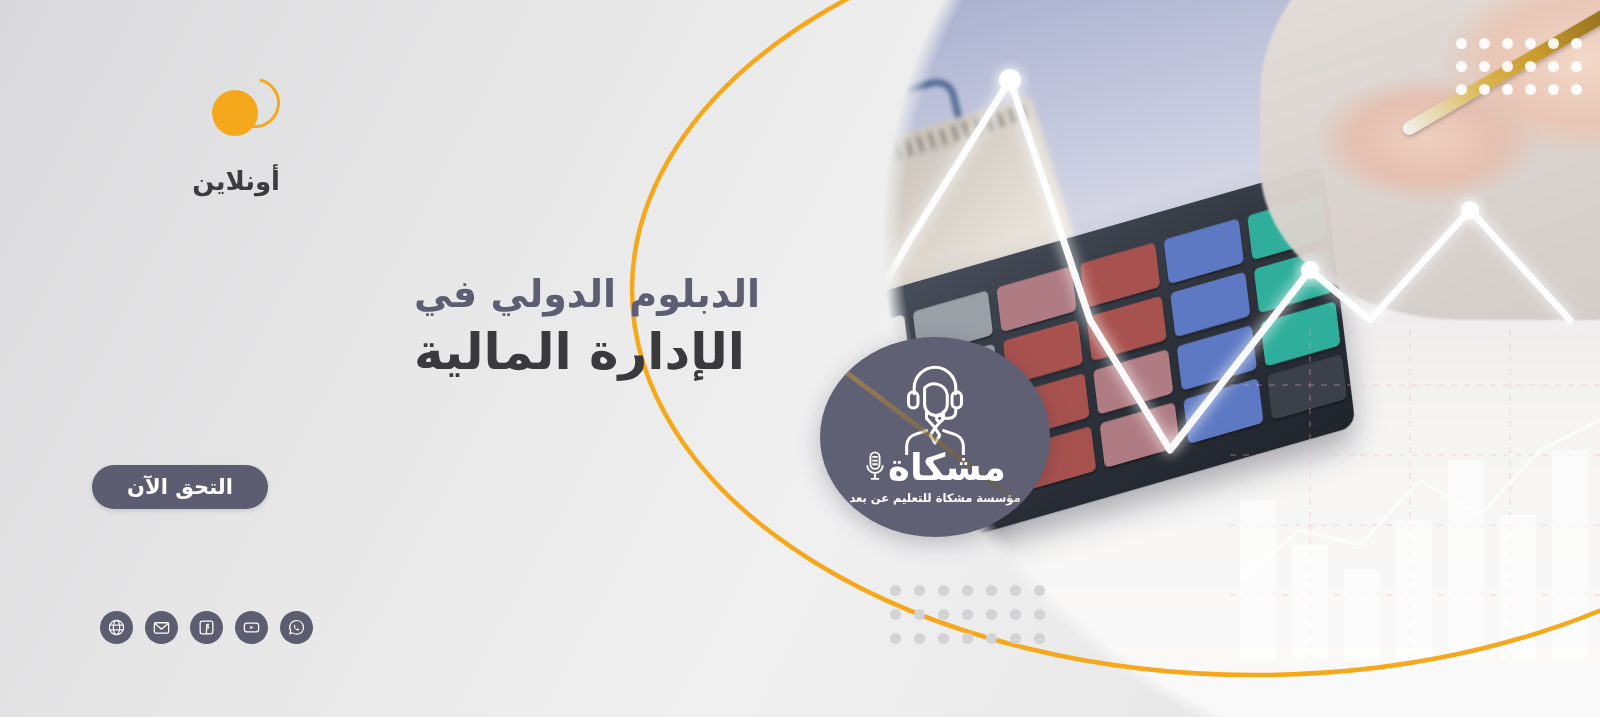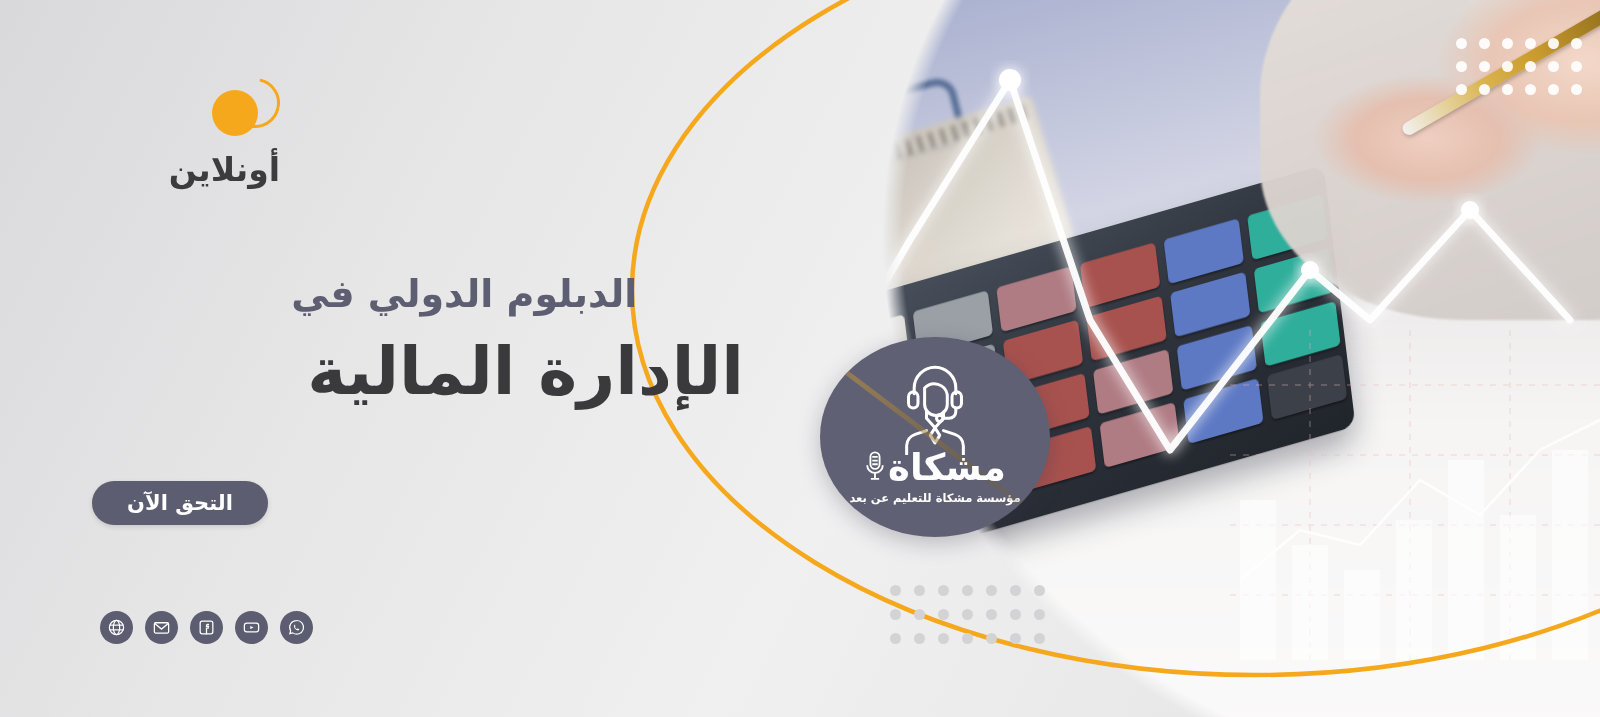--- a/index.html
+++ b/index.html
@@ -112,34 +112,33 @@
 
   
   .brand{position:absolute;left:100px;top:78px;width:180px;text-align:right;direction:rtl;}
   .brand-mark{position:relative;width:64px;height:64px;margin-right:4px;}
   .brand-mark .ball{position:absolute;left:0;top:12px;width:46px;height:46px;border-radius:50%;background:#f5a81c;}
   .brand-mark .ring{
     position:absolute;left:18px;top:0;width:44px;height:44px;border-radius:50%;
     border:3.5px solid #f5a81c;clip-path:polygon(50% 0,100% 0,100% 100%,50% 100%);
     transform:rotate(12deg);
   }
-  .brand-word{margin-top:8px;font-size:33px;font-weight:700;color:#3c3c3e;letter-spacing:0;}
+  .brand-word{margin-top:24px;font-size:26px;font-weight:700;color:#3c3c3e;letter-spacing:0;}
 
   .headline{position:absolute;right:840px;top:272px;text-align:left;direction:rtl;}
   .kicker{font-size:38px;font-weight:600;color:#5d5e72;line-height:1.2;margin:0 0 6px 0;white-space:nowrap;}
-  .title{font-size:66px;font-weight:800;color:#3a3a3c;line-height:1.15;margin:16px;white-space:nowrap;letter-spacing:-.5px;}
+  .title{font-size:50px;font-weight:800;color:#3a3a3c;line-height:1.15;margin:0;white-space:nowrap;letter-spacing:-.5px;}
 
   .cta{
     position:absolute;left:92px;top:465px;
     display:inline-flex;align-items:center;justify-content:center;
     min-width:176px;height:44px;padding:8px 26px;border:none;cursor:pointer;
     border-radius:22px;background:#5c5d70;color:#fff;
     font-family:inherit;font-size:21px;font-weight:700;direction:rtl;
     box-shadow:0 2px 5px rgba(0,0,0,.12);
-    margin-top:16px;
   }
 
   .social{position:absolute;left:100px;top:611px;display:flex;gap:12px;direction:ltr;}
   .soc{
     width:33px;height:33px;border-radius:50%;background:#5c5d70;
     display:flex;align-items:center;justify-content:center;cursor:pointer;
   }
   .soc svg{display:block;}
 
   

